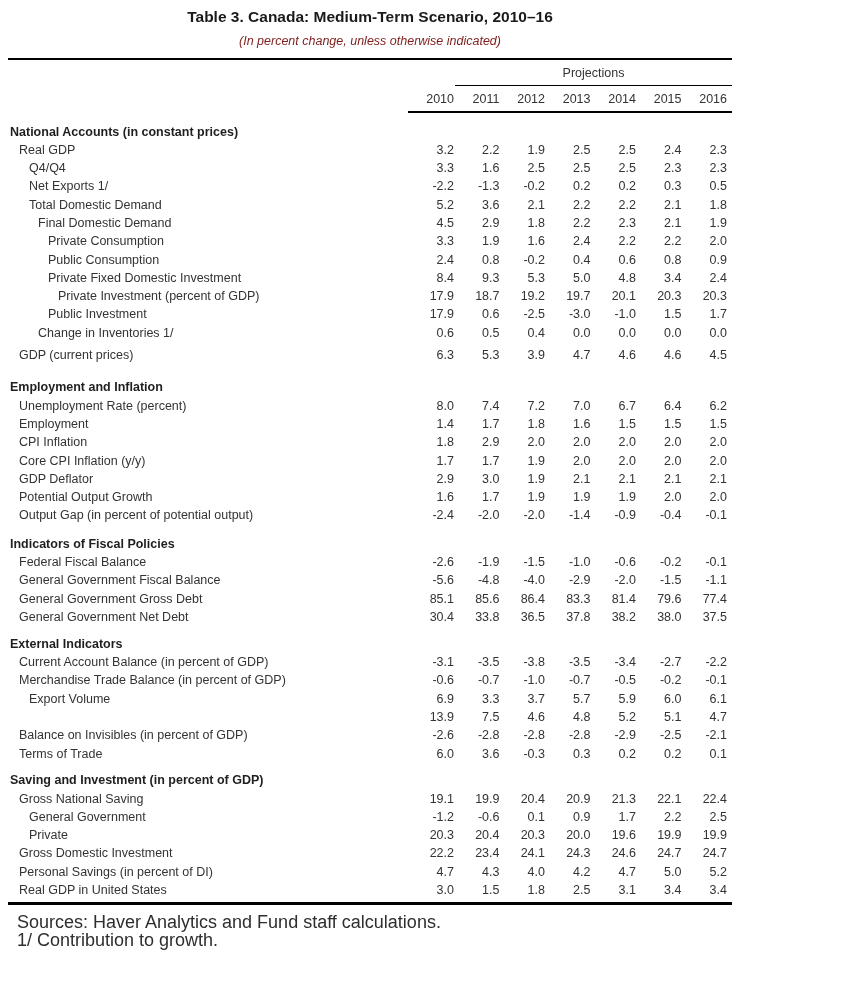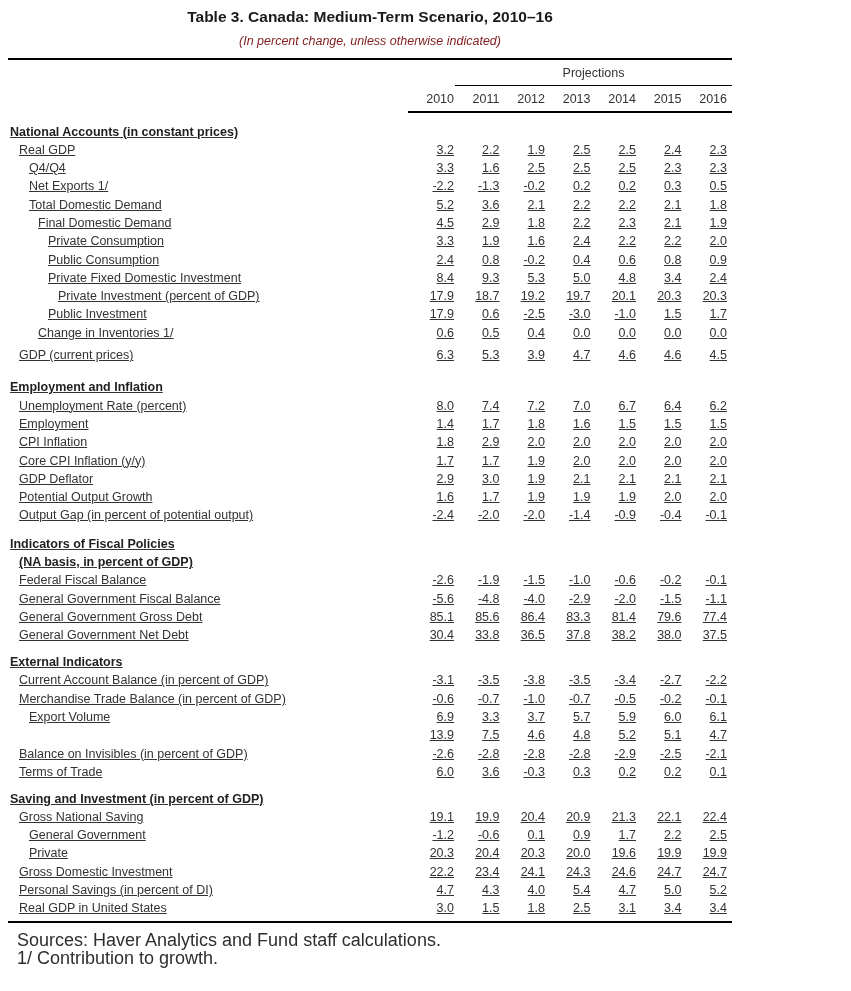--- a/index.html
+++ b/index.html
@@ -38,21 +38,21 @@
   .rule-top    { height: 2px;   margin-top: 9px; width: 724px; }
   .proj-label  { width: 277px;  margin-left: 447px; text-align: center;
                  font-size: 12.5px; line-height: 17px; margin-top: 5px; }
   .rule-proj   { width: 277px;  margin-left: 447px; height: 1px; margin-top: 3px; }
   .years-row   { display: flex; padding-right: 5px; font-size: 12.5px;
                  line-height: 18px; margin-top: 4px; }
   .lbl-spacer  { flex: 1; }
   .years-row .cell { width: 45.5px; text-align: right; }
   .rule-years  { width: 324px; margin-left: 400px; height: 1.5px; margin-top: 3px; }
   #table-body  { margin-top: 10px; font-size: 12.5px; }
-  .row { display: flex; padding-right: 5px; height: 18.3px; line-height: 18.3px; text-decoration: underline; }
+  .row { display: flex; padding-right: 5px; height: 18.3px; line-height: 18.3px; }
   .row .lbl  { flex: 1; white-space: nowrap; overflow: hidden; }
   .row .cell { width: 45.5px; text-align: right; }
   .row.bold .lbl { font-weight: bold; color: #1f1f1f; }
   .gap { width: 100%; }
   .rule-bottom { height: 2.5px; margin-top: 3px; width: 724px; }
   .footer-line { font-size: 18px; line-height: 18px; padding-left: 9px; color: #2e2e2e; }
   .footer-line.first { margin-top: 8px; }
 </style>
 </head>
 <body>
@@ -276,23 +276,20 @@
           <span class="cell">-2.0</span>
           <span class="cell">-1.4</span>
           <span class="cell">-0.9</span>
           <span class="cell">-0.4</span>
           <span class="cell">-0.1</span>
         </div>
         <div class="gap" style="height: 10px;"></div>
         <div class="row bold">
           <span class="lbl" style="padding-left: 2px;">Indicators of Fiscal Policies</span>
         </div>
-        <div class="row bold">
-          <span class="lbl" style="padding-left: 11px;">(NA basis, in percent of GDP)</span>
-        </div>
         <div class="row">
           <span class="lbl" style="padding-left: 11px;">Federal Fiscal Balance</span>
           <span class="cell">-2.6</span>
           <span class="cell">-1.9</span>
           <span class="cell">-1.5</span>
           <span class="cell">-1.0</span>
           <span class="cell">-0.6</span>
           <span class="cell">-0.2</span>
           <span class="cell">-0.1</span>
         </div>
@@ -432,21 +429,21 @@
           <span class="cell">24.3</span>
           <span class="cell">24.6</span>
           <span class="cell">24.7</span>
           <span class="cell">24.7</span>
         </div>
         <div class="row">
           <span class="lbl" style="padding-left: 11px;">Personal Savings (in percent of DI)</span>
           <span class="cell">4.7</span>
           <span class="cell">4.3</span>
           <span class="cell">4.0</span>
-          <span class="cell">5.4</span>
+          <span class="cell">4.2</span>
           <span class="cell">4.7</span>
           <span class="cell">5.0</span>
           <span class="cell">5.2</span>
         </div>
         <div class="row">
           <span class="lbl" style="padding-left: 11px;">Real GDP in United States</span>
           <span class="cell">3.0</span>
           <span class="cell">1.5</span>
           <span class="cell">1.8</span>
           <span class="cell">2.5</span>

